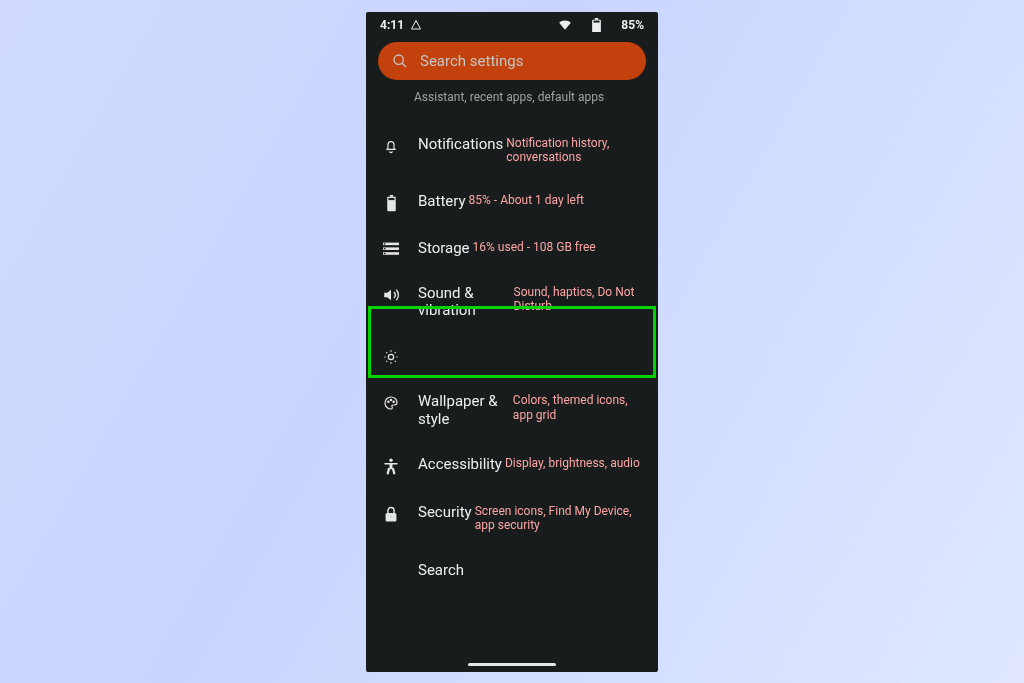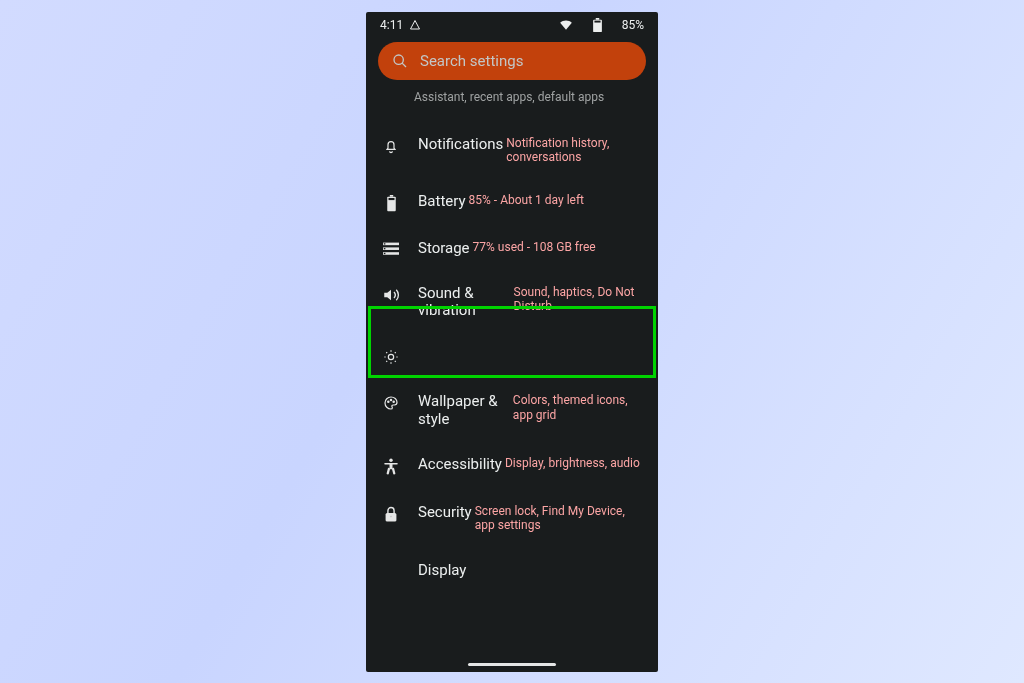--- a/index.html
+++ b/index.html
@@ -3,21 +3,21 @@
 <meta charset="utf-8">
 <style>
   html,body{margin:0;padding:0;width:1024px;height:683px;overflow:hidden;
     font-family:Roboto,'Helvetica Neue',Arial,sans-serif}
   body{background:linear-gradient(120deg,#d2dbff 0%,#c9d5ff 40%,#dfe8ff 100%);
     display:flex;align-items:center;justify-content:center}
   .phone{width:292px;height:660px;background:#191c1d;color:#e5e6e6;
     position:relative;overflow:hidden;border-radius:2px}
   
   .status{display:flex;justify-content:space-between;align-items:center;
-    padding:6px 14px 4px 14px;font-size:12px;font-weight:400;color:#eceeee}
+    padding:6px 14px 4px 14px;font-size:12px;font-weight:700;color:#eceeee}
   .status-left,.status-right{display:flex;align-items:center;gap:6px}
   .status-right{gap:20px}
   
   .search{margin:6px 12px 10px 12px;height:38px;border-radius:20px;
     background:#c2410c;display:flex;align-items:center;padding:0 14px;gap:12px;
     color:#c3c6c6;font-size:15px}
   
   .list{padding:0 0 0 0}
   .partial-sub{color:#9fa2a2;font-size:12px;padding:0 16px 18px 48px;line-height:1.2}
   .item{display:flex;align-items:flex-start;gap:18px;padding:14px 16px 14px 16px}
@@ -111,21 +111,21 @@
           <rect x="0" y="0" width="20" height="3.2"></rect>
           <rect x="0" y="6" width="20" height="3.2"></rect>
           <rect x="0" y="12" width="20" height="3.2"></rect>
           <rect x="1" y="0.8" width="2" height="1.6" fill="#191c1d"></rect>
           <rect x="1" y="6.8" width="2" height="1.6" fill="#191c1d"></rect>
           <rect x="1" y="12.8" width="2" height="1.6" fill="#191c1d"></rect>
           </svg>
       </span>
       <div class="txt">
         <span class="title">Storage</span>
-        <span class="sub">77% used - 108 GB free</span>
+        <span class="sub">16% used - 108 GB free</span>
       </div>
     </div>
 
     <div class="item" id="row-sound">
       <span class="icon-slot">
         <svg width="18" height="16" viewBox="0 0 24 20" fill="none" stroke="#e5e6e6" stroke-width="1.8">
           <path d="M3 7v6h4l5 4V3L7 7H3z" fill="#e5e6e6" stroke="none"></path>
           <path d="M16 6a6 6 0 0 1 0 8"></path>
             <path d="M19 3a10 10 0 0 1 0 14"></path>
           </svg>
@@ -179,22 +179,22 @@
     <div class="item">
       <span class="icon-slot">
         <svg width="14" height="17" viewBox="0 0 18 22" fill="none" stroke="#e5e6e6" stroke-width="1.8">
           <rect x="2" y="9" width="14" height="11" rx="2" fill="#e5e6e6" stroke="none"></rect>
           <path d="M5 9V6a4 4 0 0 1 8 0v3"></path>
           <circle cx="9" cy="14" r="1.4" fill="#191c1d"></circle>
           </svg>
       </span>
       <div class="txt">
         <span class="title">Security</span>
-        <span class="sub">Screen lock, Find My Device, app settings</span>
-      </div>
-    </div>
-
-    <div class="privacy-peek">Display</div>
+        <span class="sub">Screen icons, Find My Device, app security</span>
+      </div>
+    </div>
+
+    <div class="privacy-peek">Search</div>
   </div>
 
   <div class="highlight" id="hl" style="top: 294.312px; height: 66.6406px; left: 2px; right: 2px;"></div>
   <div class="nav-handle"></div>
 </div>
 
 </body></html>

